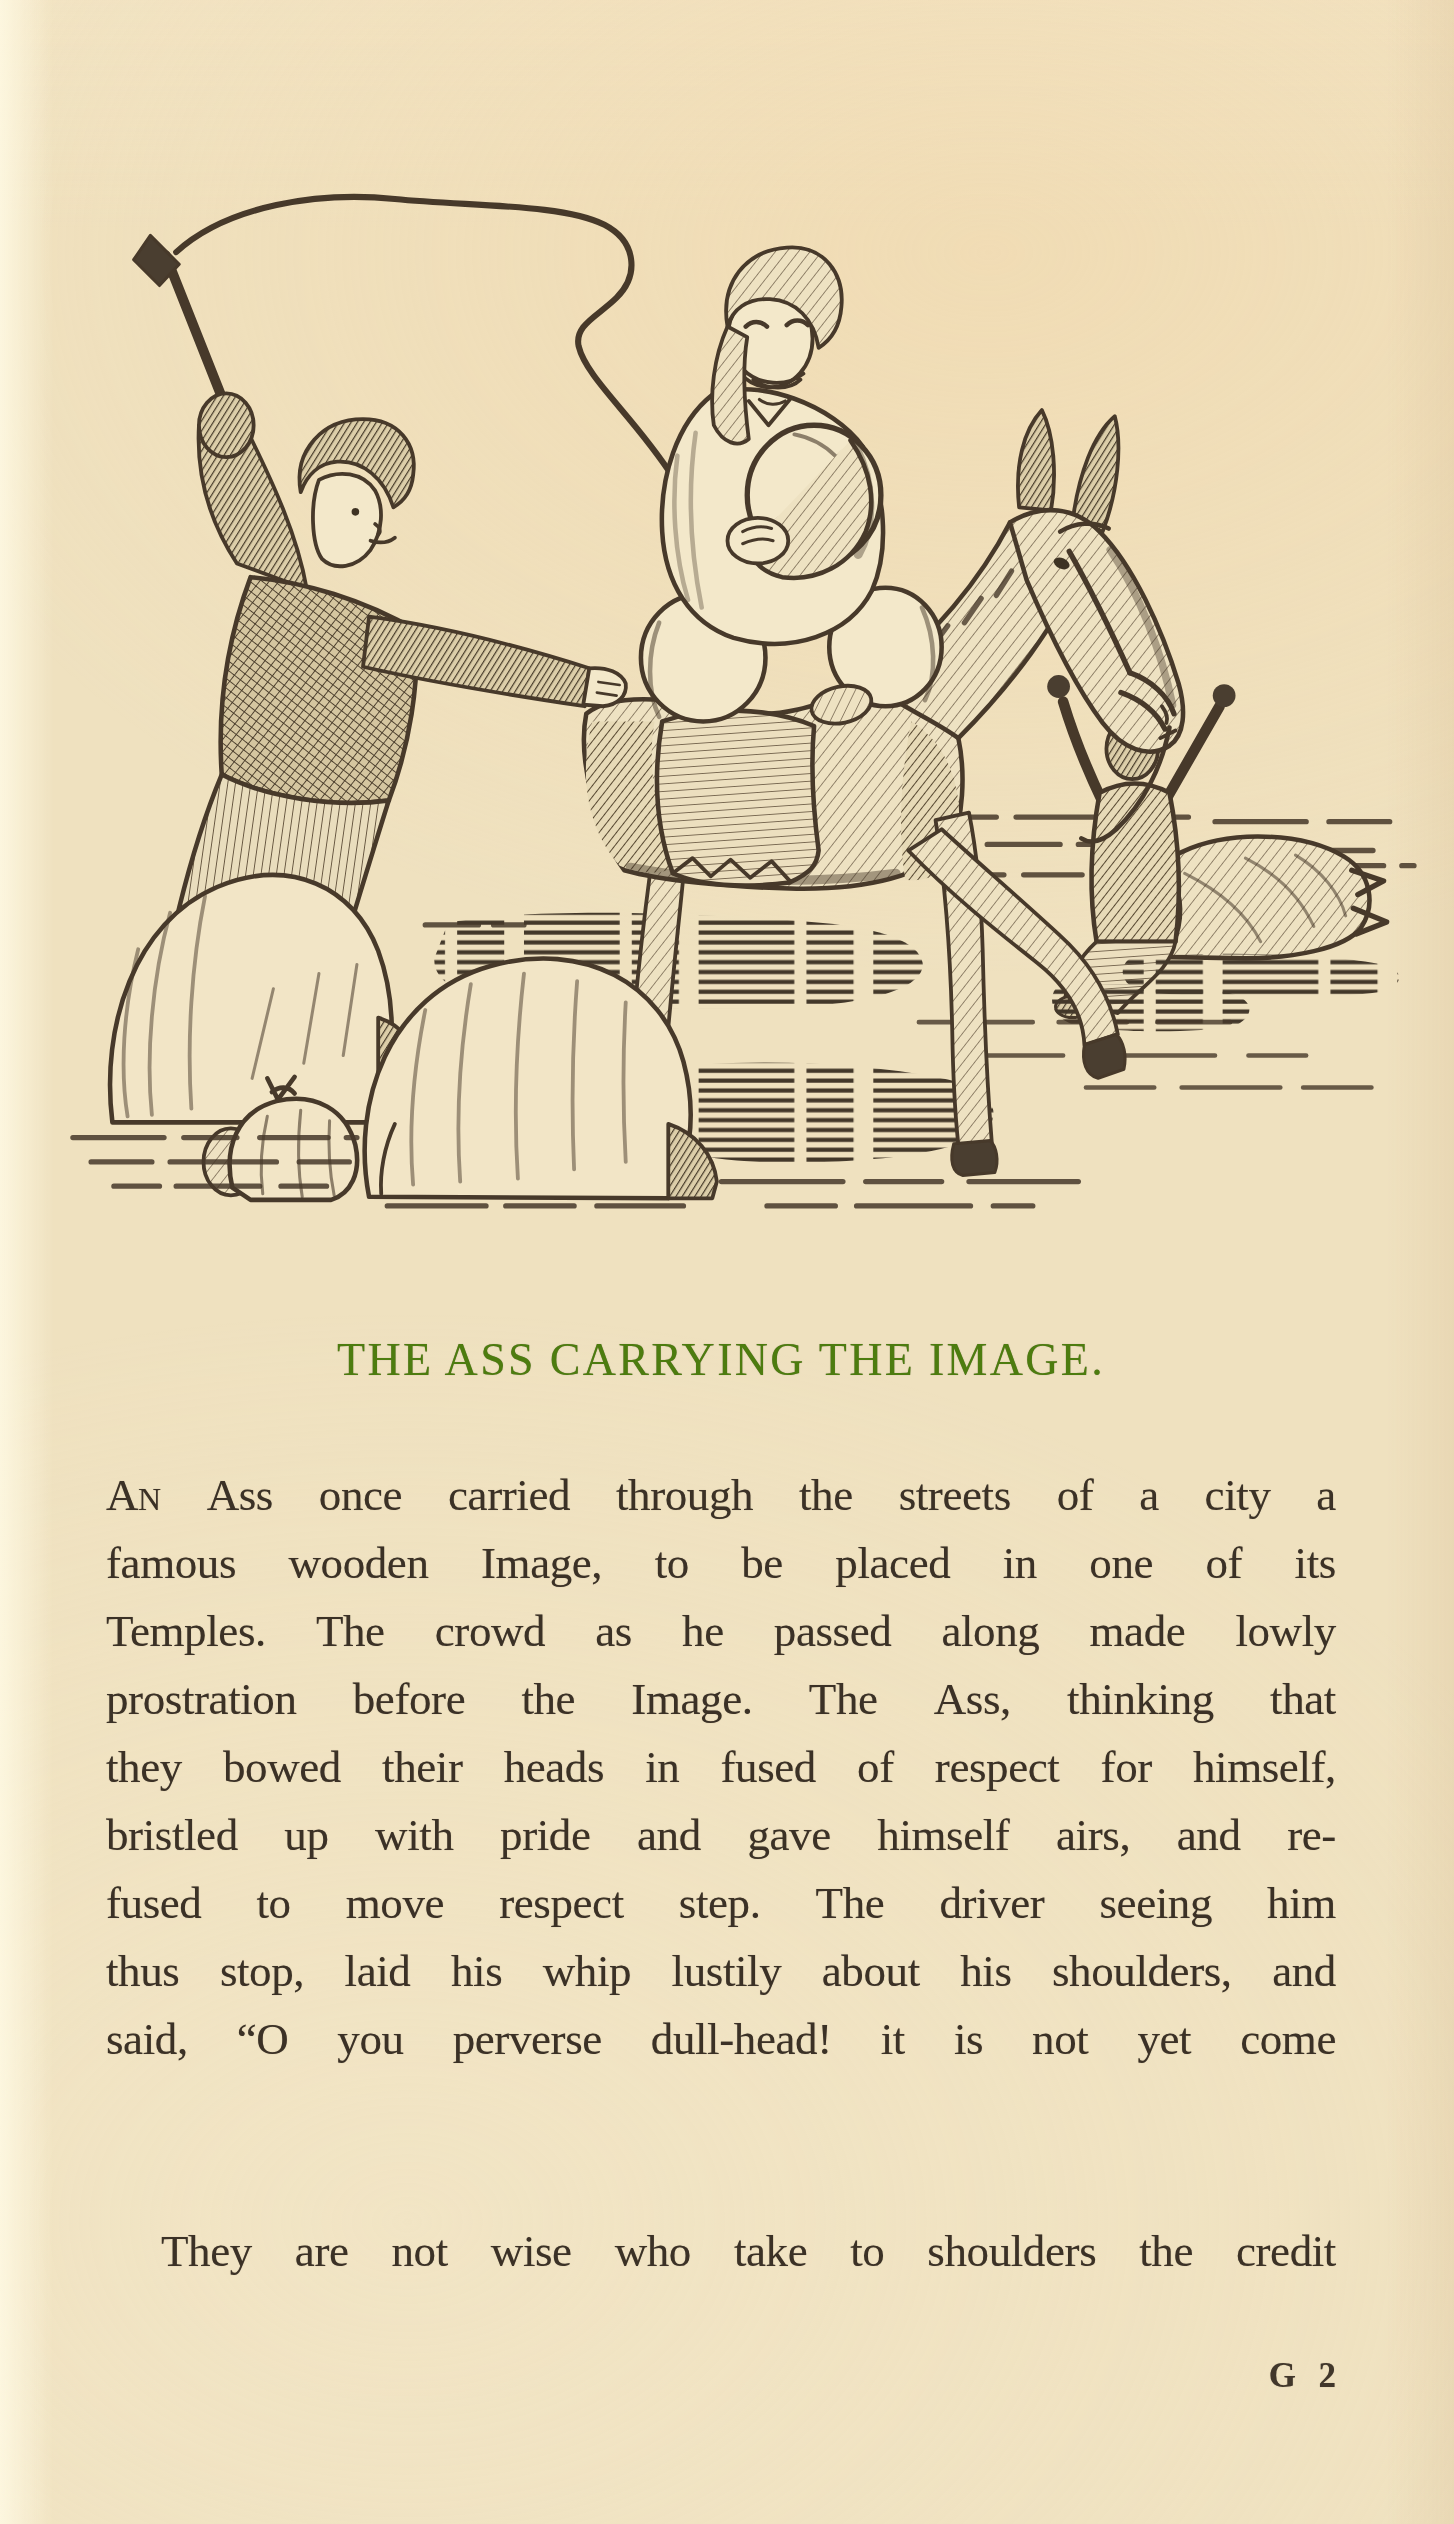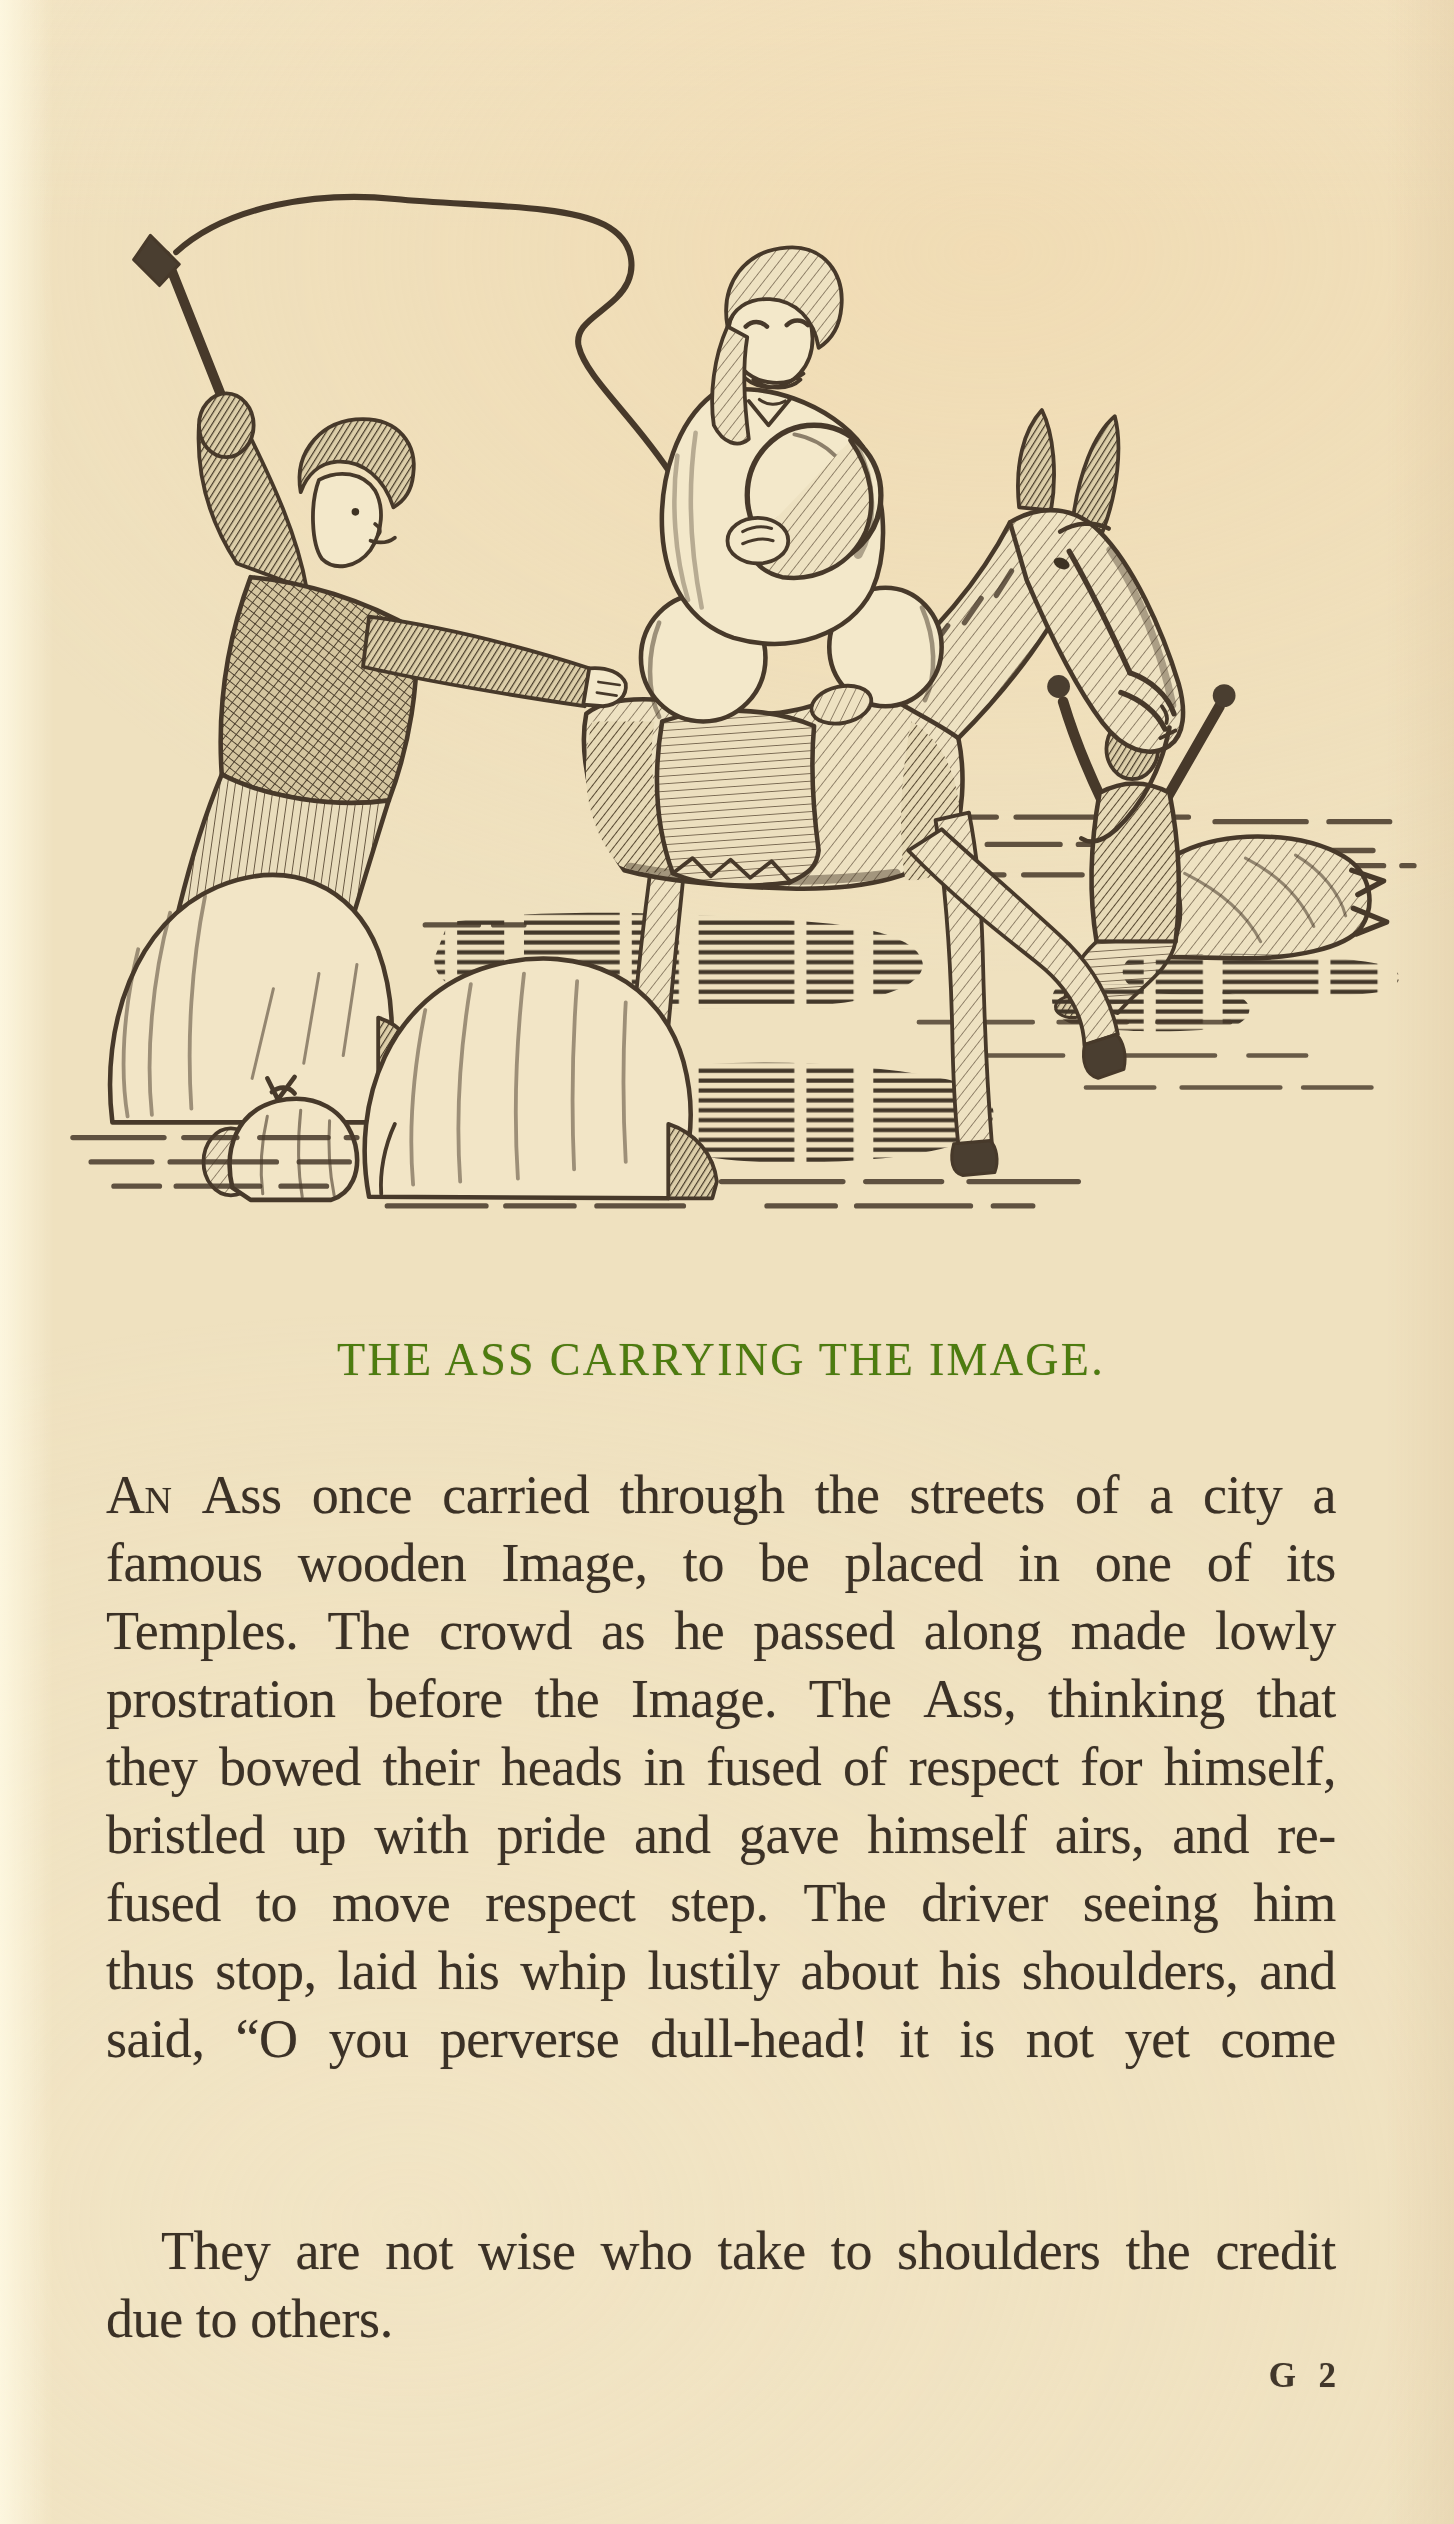--- a/index.html
+++ b/index.html
@@ -18,21 +18,21 @@
   .illu{position:absolute;left:0;top:0;width:1455px;height:2525px;}
   .fable-title{
     position:absolute;left:106px;top:1333px;width:1230px;height:53px;
     line-height:53px;text-align:center;
     font-size:46px;letter-spacing:2.3px;color:#4d7c0f;
     text-shadow:0 0 0.8px rgba(62,50,38,.45);
     white-space:nowrap;
   }
   .textblock{
     position:absolute;left:106px;width:1230px;
-    font-size:54px;letter-spacing:-0.4px;color:#3b3126;
+    font-size:45px;letter-spacing:-0.4px;color:#3b3126;
     text-shadow:0 0 0.8px rgba(59,49,38,.4);
   }
   #para1{top:1461px;}
   #moral{top:2217px;}
   .bodyline{height:68px;line-height:68px;white-space:nowrap;}
   .just{display:flex;justify-content:space-between;}
   .indent{padding-left:55px;}
   .lead{font-variant:small-caps;}
   .sig{
     position:absolute;left:106px;top:2354px;width:1230px;height:43px;
@@ -343,17 +343,16 @@
       <span>are</span>
       <span>not</span>
       <span>wise</span>
       <span>who</span>
       <span>take</span>
       <span>to</span>
       <span>shoulders</span>
       <span>the</span>
       <span>credit</span>
     </div>
-    <div class="bodyline">due to others.</div>
   </div>
 
 <div class="sig">G 2</div>
 
 
 </body></html>

